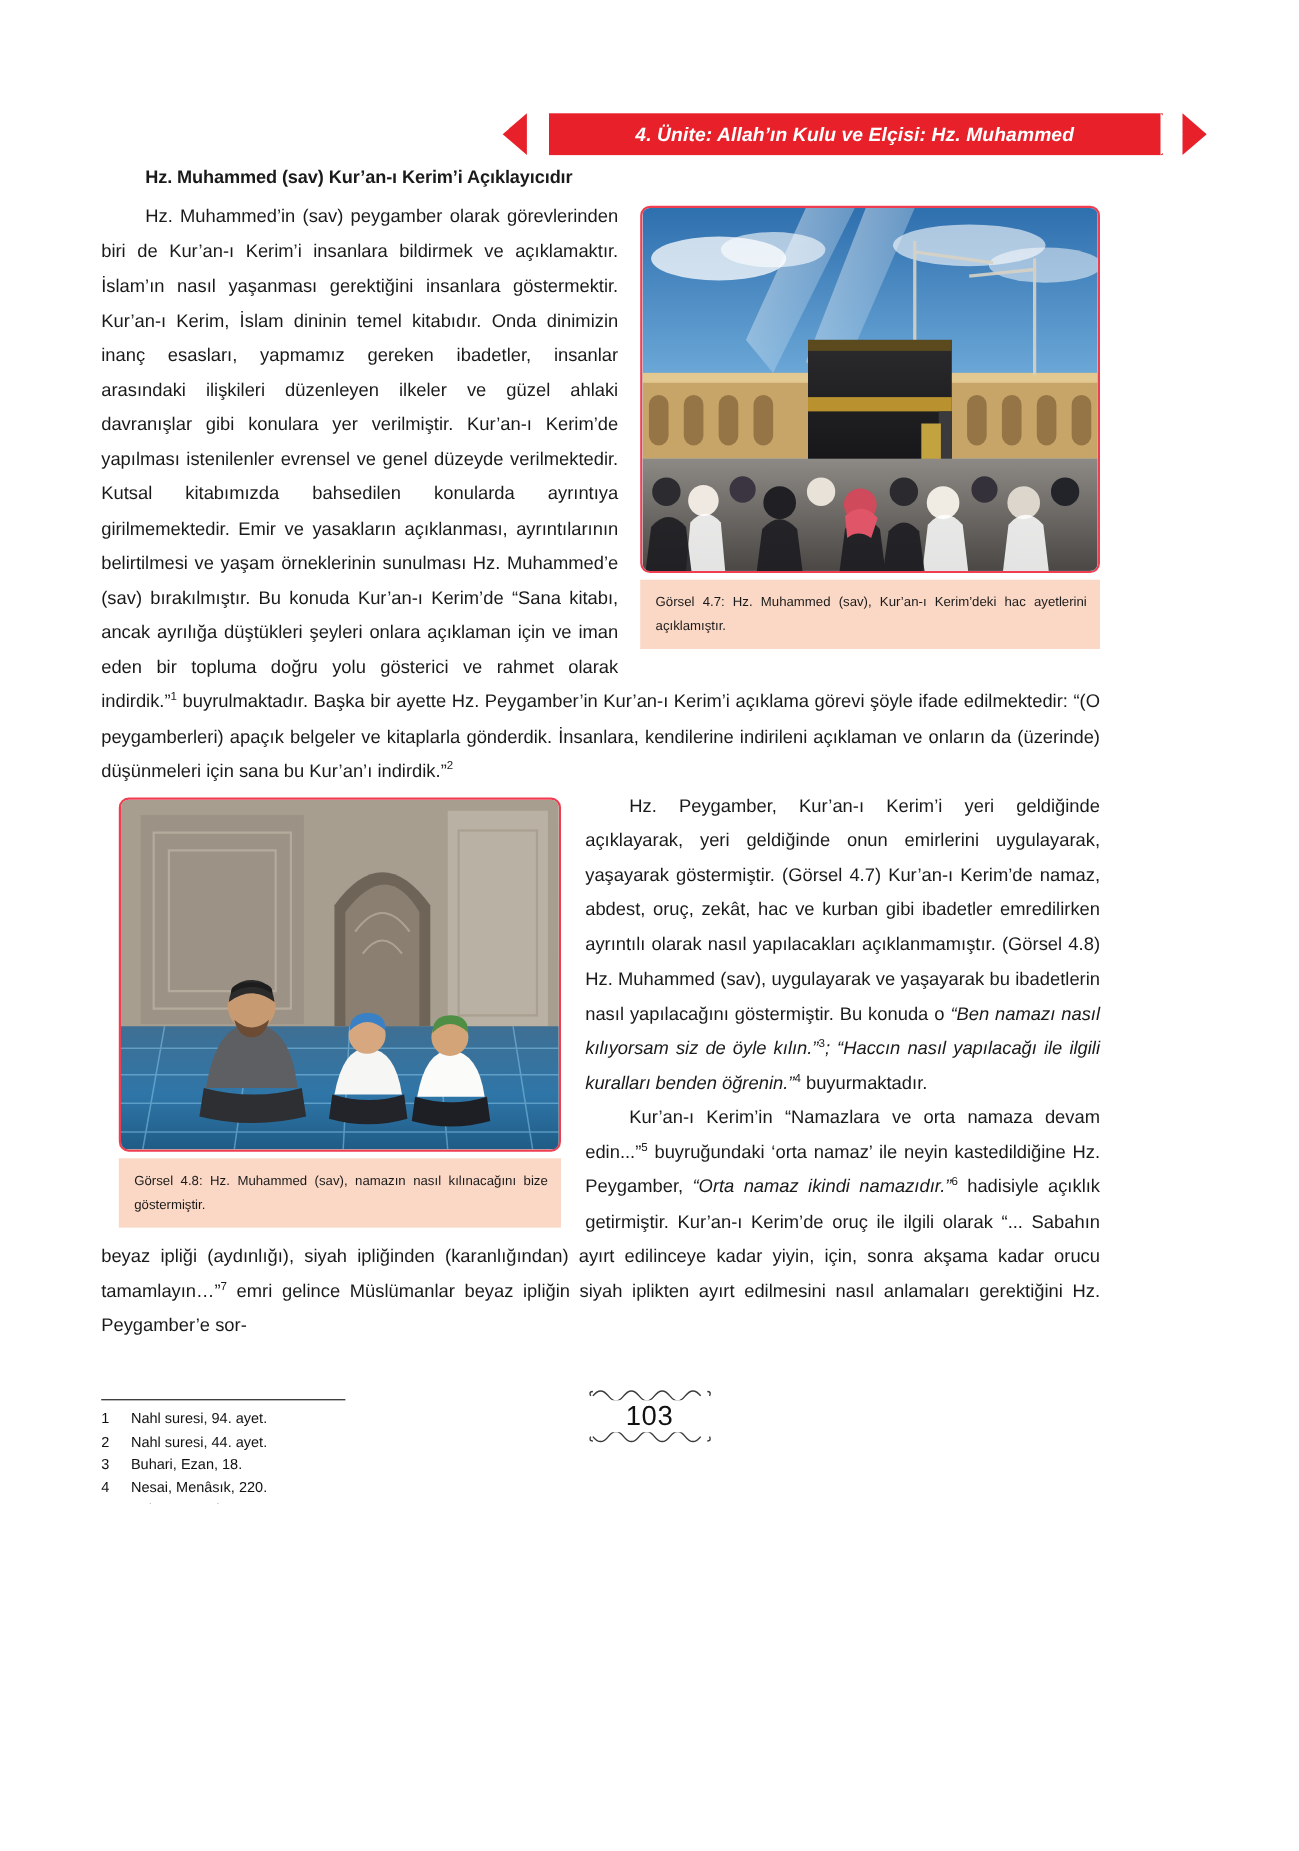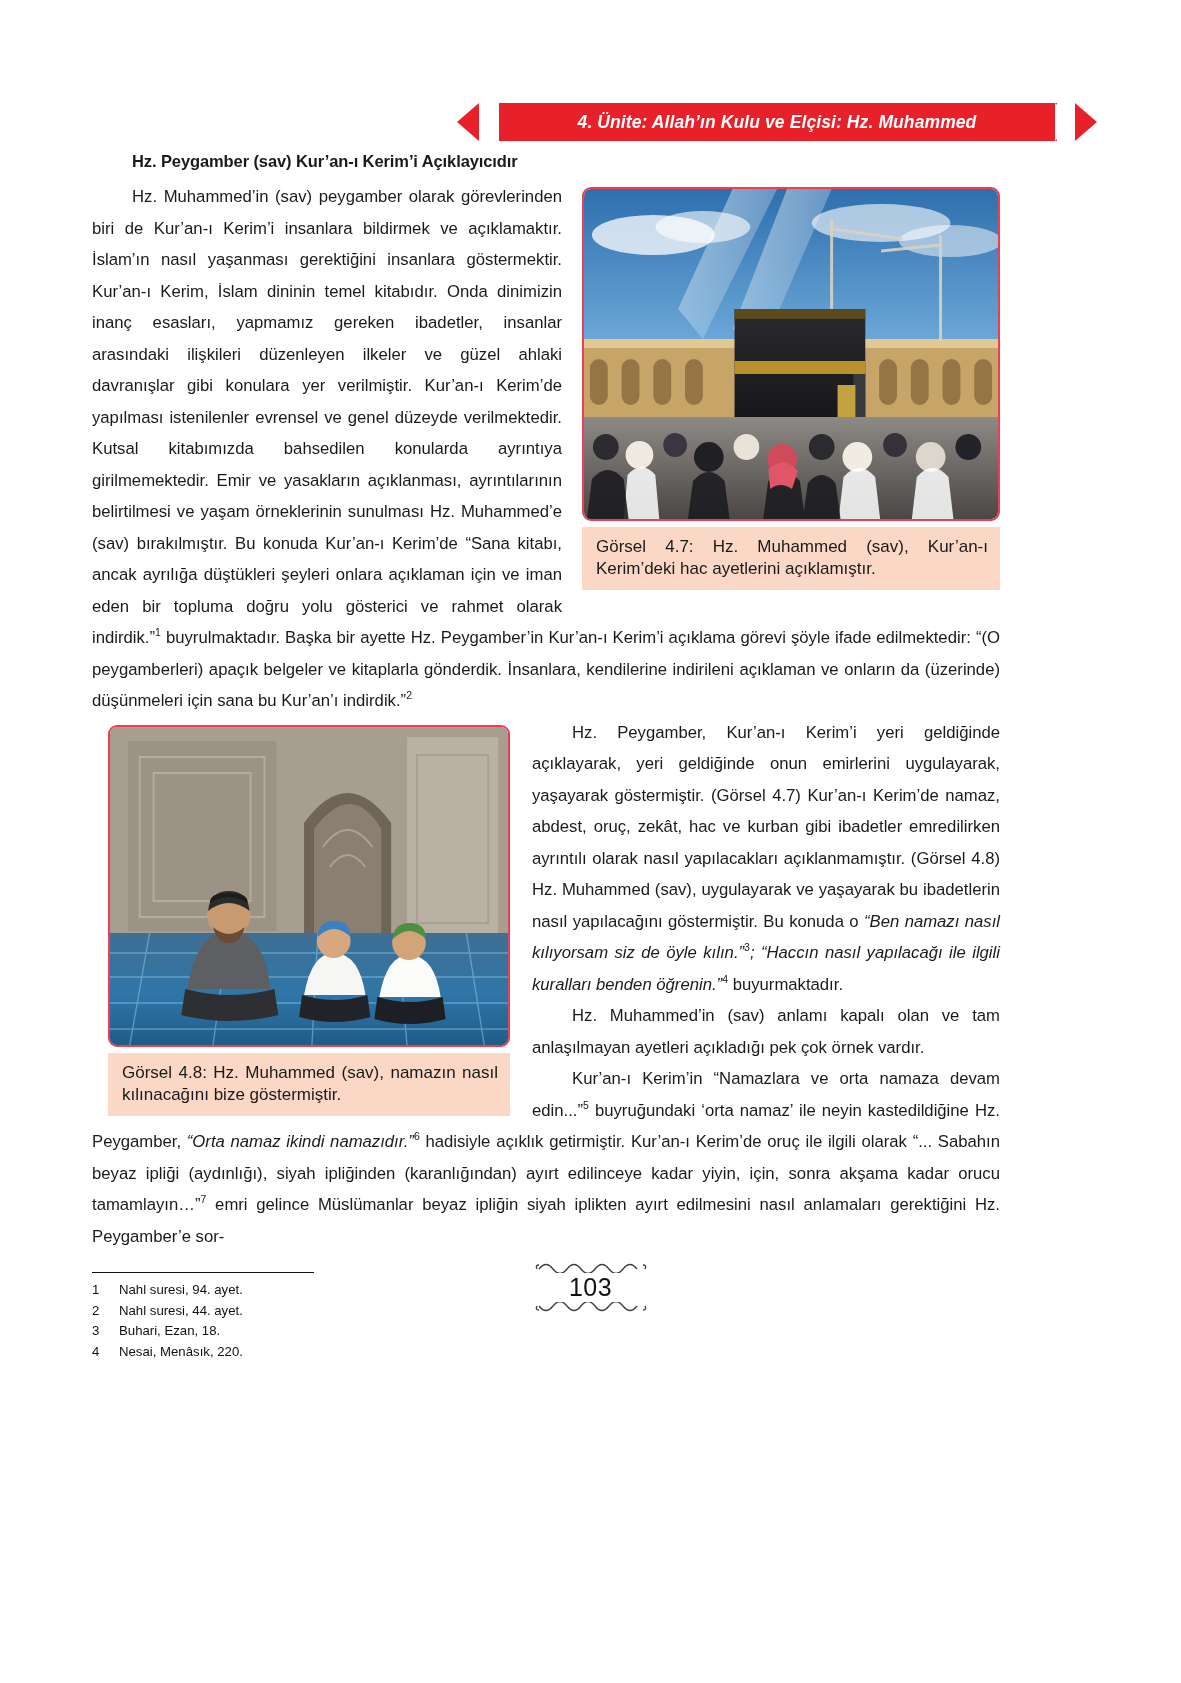--- a/index.html
+++ b/index.html
@@ -130,21 +130,21 @@
   }
   .fig .frame {
     border: 2.5px solid #ef3e52;
     border-radius: 9px;
     overflow: hidden;
     line-height: 0;
   }
   .fig .caption {
     background: #fbd8c5;
     color: #1a1a1a;
-    font-size: 17px;
+    font-size: 12px;
     line-height: 22px;
     padding: 9px 12px 10px 14px;
     text-align: justify;
     margin-top: 6px;
   }
 
   .fig-right {
     float: right;
     width: 418px;
     margin: 6px 0 4px 20px;
@@ -215,21 +215,21 @@
     <div class="chev-left"></div>
     <div class="bar"></div>
     <div class="chev-left2"></div>
     <div class="chev-right"></div>
     <div class="chev-right2"></div>
     <div class="unit-title">4. Ünite: Allah’ın Kulu ve Elçisi: Hz. Muhammed</div>
   </div>
 
   <div class="content">
 
-    <h2 class="section-heading">Hz. Peygamber (sav) Kur’an-ı Kerim’i Açıklayıcıdır</h2>
+    <h2 class="section-heading">Hz. Muhammed (sav) Kur’an-ı Kerim’i Açıklayıcıdır</h2>
 
     <div class="fig fig-right">
       <div class="frame">
         <svg class="illus" viewBox="0 0 418 330" preserveAspectRatio="none">
           <defs>
             <linearGradient id="sky47" x1="0" y1="0" x2="0" y2="1">
               <stop offset="0%" stop-color="#2e6fae"></stop>
               <stop offset="45%" stop-color="#6aa6d6"></stop>
               <stop offset="100%" stop-color="#cfe0ea"></stop>
             </linearGradient>
@@ -384,21 +384,20 @@
             <circle cx="302" cy="216" r="17" fill="#d4a479"></circle>
             <path d="M286 212 q16 -16 33 0 q0 -16 -16 -16 q-17 0 -17 16 z" fill="#4f8f45"></path>
           </g>
         </svg>
       </div>
       <div class="caption">Görsel 4.8: Hz. Muhammed (sav), namazın nasıl kılınacağını bize göstermiştir.</div>
     </div>
 
     <p class="body indent"><span>Hz. Peygamber, Kur’an-ı Kerim’i yeri geldiğinde açıklayarak, yeri geldiğinde onun emirlerini uygulayarak, yaşayarak göstermiştir. (Görsel 4.7) Kur’an-ı Kerim’de namaz, abdest, oruç, zekât, hac ve kurban gibi ibadetler emredilirken ayrıntılı olarak nasıl yapılacakları açıklanmamıştır. (Görsel 4.8) Hz. Muhammed (sav), uygulayarak ve yaşayarak bu ibadetlerin nasıl yapılacağını göstermiştir. Bu konuda o </span><span class="i">“Ben namazı nasıl kılıyorsam siz de öyle kılın.”</span><sup>3</sup><span class="i">; </span><span class="i">“Haccın nasıl yapılacağı ile ilgili kuralları benden öğrenin.”</span><sup>4</sup><span> buyurmaktadır.</span></p>
 
-    <p class="body indent">Hz. Muhammed’in (sav) anlamı kapalı olan ve tam anlaşılmayan ayetleri açıkladığı pek çok örnek vardır.</p>
 
     <p class="body indent"><span>Kur’an-ı Kerim’in </span><span class="b">“Namazlara ve orta namaza devam edin...”</span><sup>5</sup><span> buyruğundaki ‘orta namaz’ ile neyin kastedildiğine Hz. Peygamber, </span><span class="i">“Orta namaz ikindi namazıdır.”</span><sup>6</sup><span> hadisiyle açıklık getirmiştir. Kur’an-ı Kerim’de oruç ile ilgili olarak </span><span class="b">“... Sabahın beyaz ipliği (aydınlığı), siyah ipliğinden (karanlığından) ayırt edilinceye kadar yiyin, için, sonra akşama kadar orucu tamamlayın…”</span><sup>7</sup><span> emri gelince Müslümanlar beyaz ipliğin siyah iplikten ayırt edilmesini nasıl anlamaları gerektiğini Hz. Peygamber’e sor-</span></p>
 
   </div>
 
   <div class="footnotes">
     <div class="rule"></div>
     <div class="fn-row">
       <span class="num">1</span>
       <span>Nahl suresi, 94. ayet.</span>

